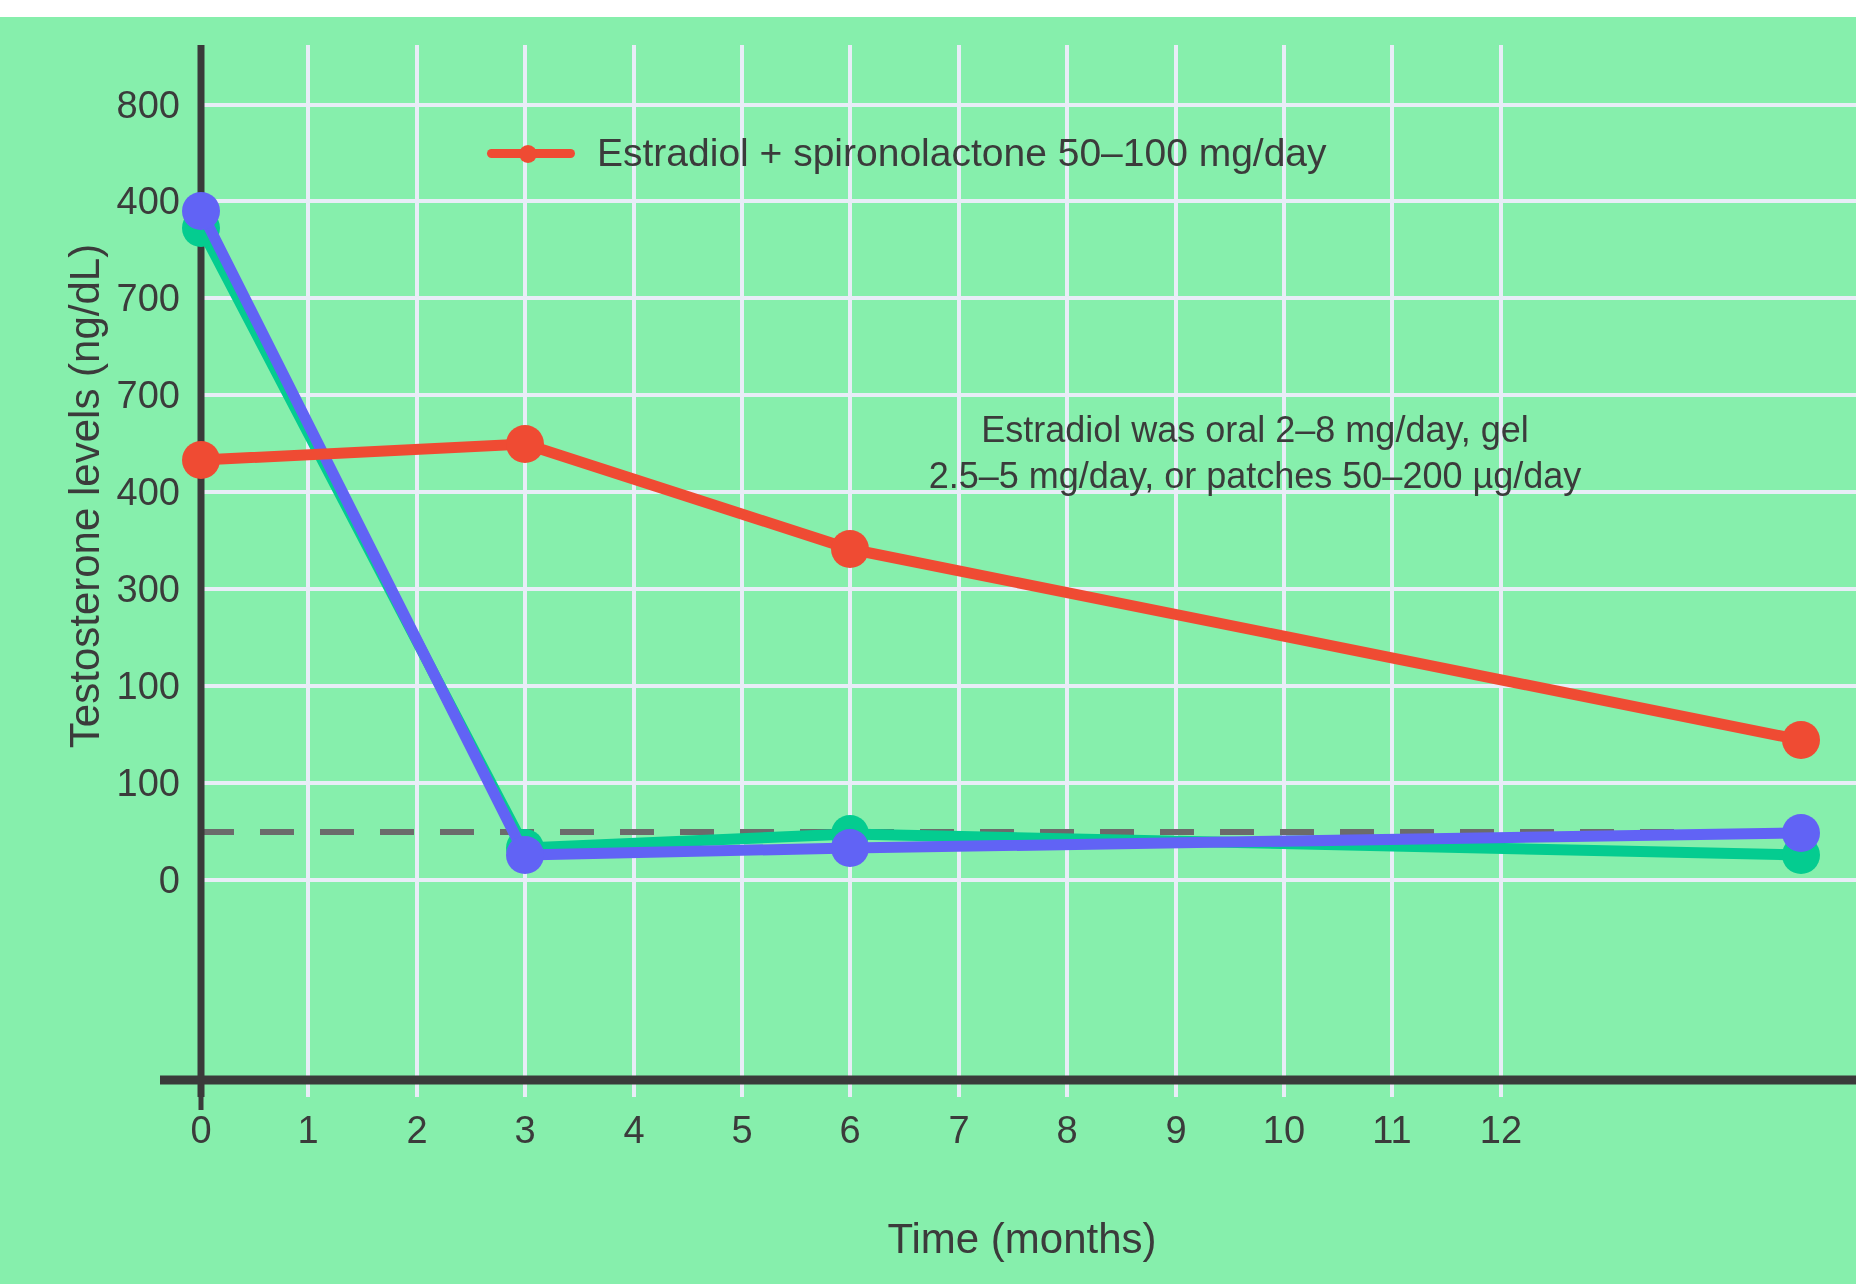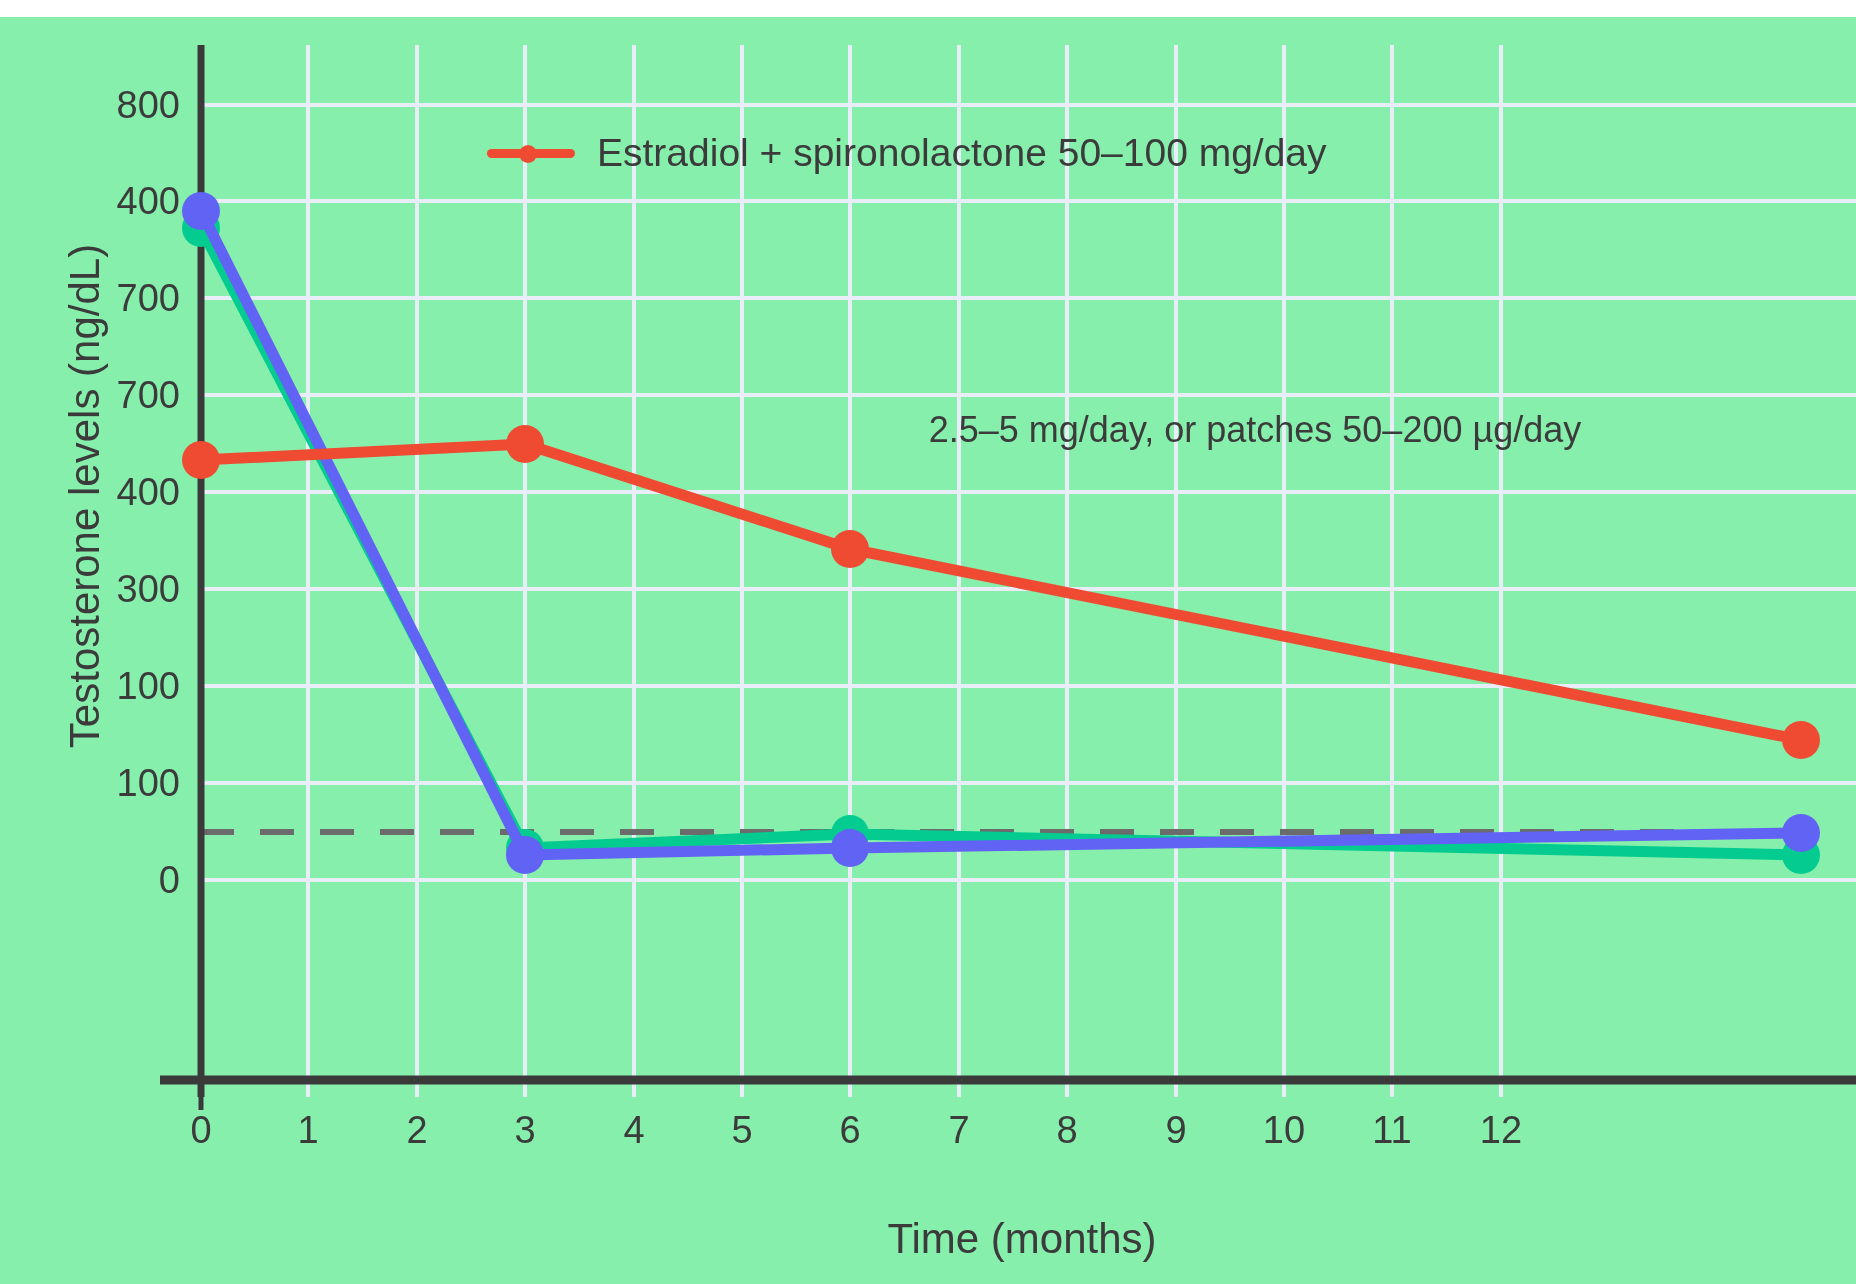--- a/index.html
+++ b/index.html
@@ -251,16 +251,17 @@
         <span class="dot" style="background:#EF4B33"></span>
       </span>
       <span class="legend-text">Estradiol + spironolactone 50–100 mg/day</span>
     </div>
 
 
 
   </div>
 
   <div id="annotation">
+    <div>Estradiol was oral 2–8 mg/day, gel</div>
     <div>2.5–5 mg/day, or patches 50–200 µg/day</div>
   </div>
 
 </div>
 
 </body></html>

